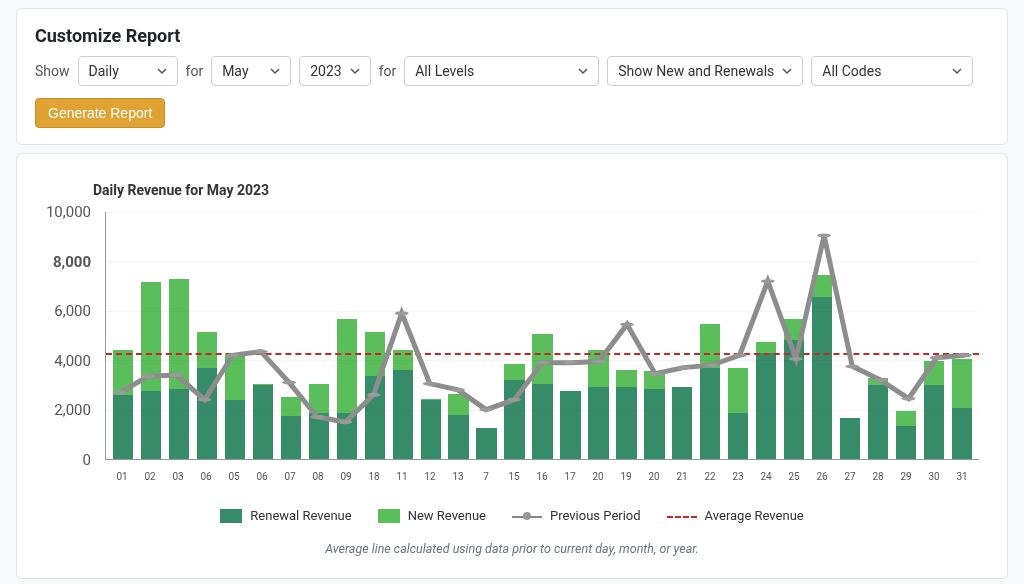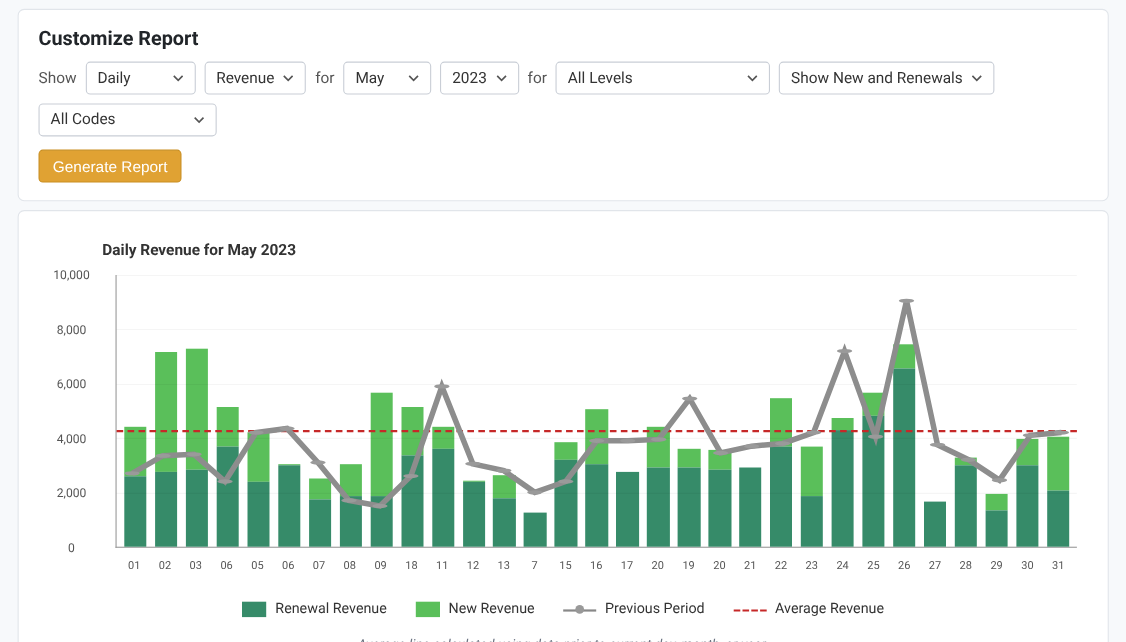--- a/index.html
+++ b/index.html
@@ -78,23 +78,23 @@
     margin-top: 4px;
   }
   .y-axis {
     position: absolute;
     left: 0; top: 10px; bottom: 32px;
     width: 60px;
   }
   .y-tick {
     position: absolute;
     left: 0; right: 8px;
-    font-size: 11px;
+    font-size: 15px;
     color: #555;
-    text-align: center;
+    text-align: right;
     transform: translateY(-50%);
   }
   .plot {
     position: absolute;
     left: 66px; right: 6px; top: 10px; bottom: 32px;
     border-left: 1px solid #999;
     border-bottom: 1px solid #999;
   }
   .gridline {
     position: absolute;
@@ -185,28 +185,20 @@
 </style>
 </head>
 <body>
 
 <div class="card">
   <h2>Customize Report</h2>
   <div class="controls">
     <span class="label">Show</span>
     <div class="select w-sm">
       <span>Daily</span>
-      <span class="chev">
-          <svg viewBox="0 0 10 10">
-            <path d="M1 3 L5 7 L9 3" fill="none" stroke="#555" stroke-width="1.5"></path>
-          </svg>
-        </span>
-    </div>
-    <div class="select" style="min-width:72px">
-      <span>Revenue</span>
       <span class="chev">
           <svg viewBox="0 0 10 10">
             <path d="M1 3 L5 7 L9 3" fill="none" stroke="#555" stroke-width="1.5"></path>
           </svg>
         </span>
     </div>
     <span class="label">for</span>
     <div class="select" style="min-width:80px">
       <span>May</span>
       <span class="chev">
@@ -253,21 +245,21 @@
 </div>
 
 <div class="card chart-card">
   <div class="chart-title">Daily Revenue for May 2023</div>
   <div class="chart-wrap">
     <div class="y-axis" id="y-axis">
         <div class="y-tick" style="top: 100%;">0</div>
         <div class="y-tick" style="top: 80%;">2,000</div>
         <div class="y-tick" style="top: 60%;">4,000</div>
         <div class="y-tick" style="top: 40%;">6,000</div>
-        <div class="y-tick" style="top: 20%;">8,000</div>
+        <div class="y-tick" style="top: 20%; font-weight: bold;">8,000</div>
         <div class="y-tick" style="top: 0%;">10,000</div>
       </div>
     <div class="plot" id="plot">
       <div class="bars" id="bars">
           <div class="bar-slot">
             <div class="bar-stack" style="height: 100%;">
               <div class="bar-new" style="height: 18%;"></div>
               <div class="bar-ren" style="height: 26%;"></div>
             </div>
           </div>

